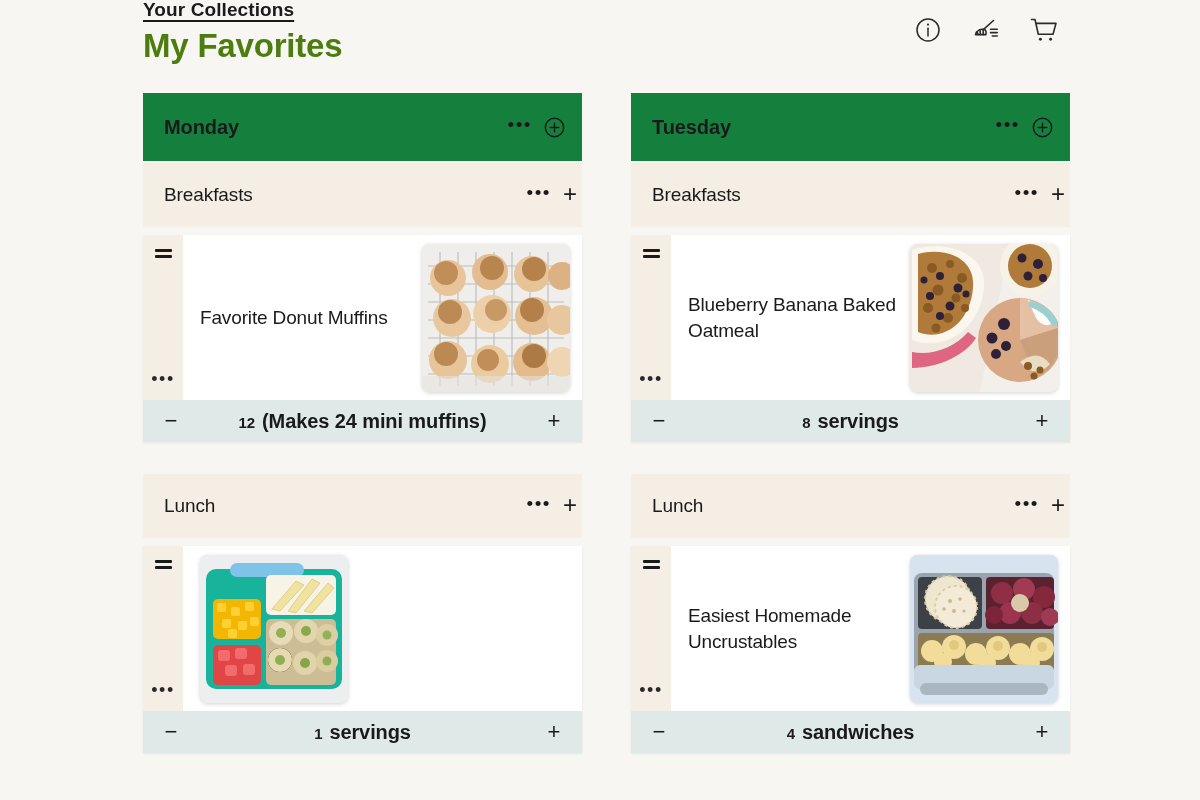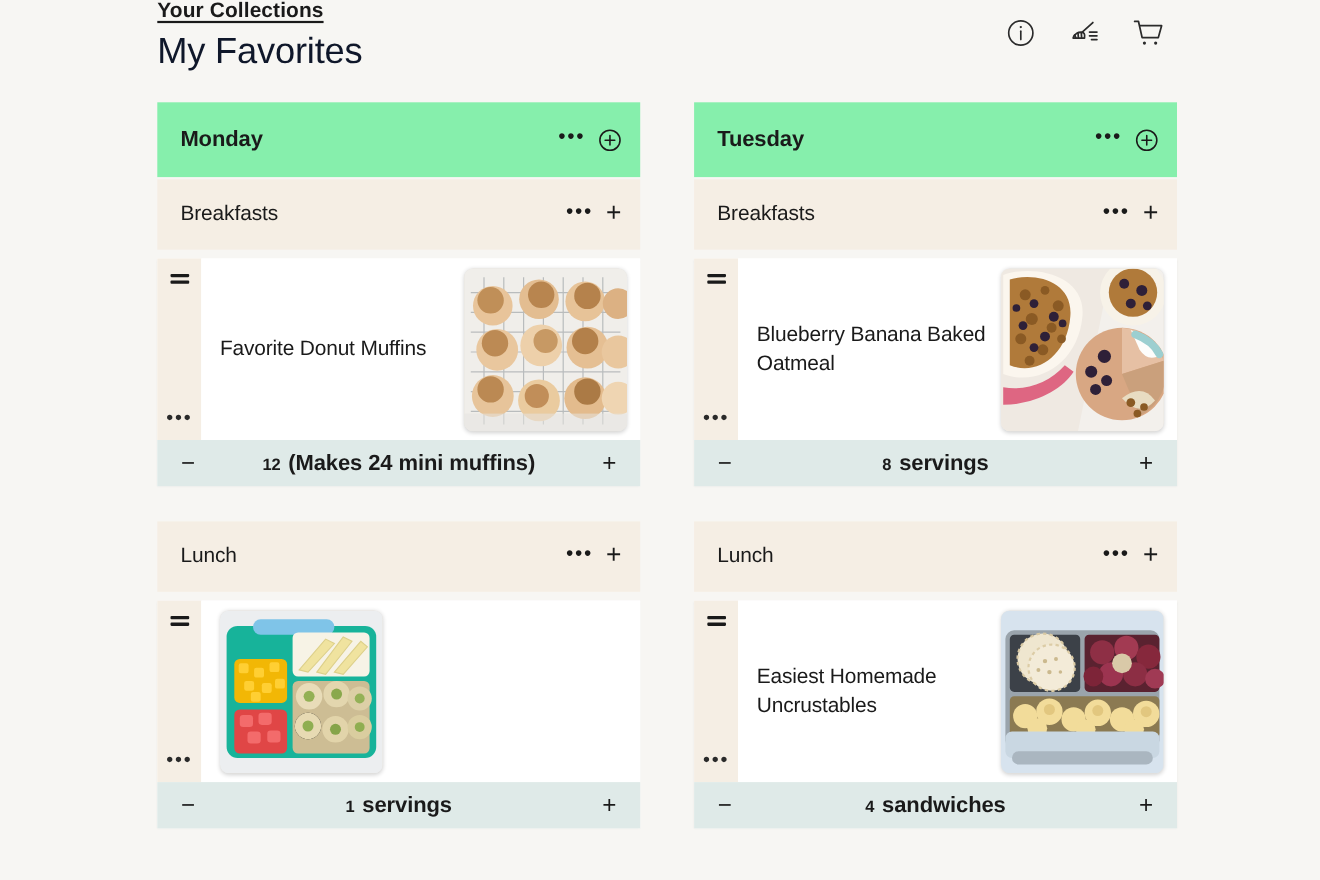--- a/index.html
+++ b/index.html
@@ -18,59 +18,59 @@
   }
   .crumb {
     position: absolute; left: 143px; top: -1px;
     font-size: 19px; font-weight: bold; letter-spacing: .1px;
     text-decoration: underline; text-underline-offset: 4px;
     text-decoration-thickness: 2px;
     color: #1a1a1a; cursor: pointer;
   }
   .page-title {
     position: absolute; left: 143px; top: 27px;
-    font-size: 33px; font-weight: 400; letter-spacing: -.2px; color: #0f172a;
+    font-size: 33px; font-weight: 700; letter-spacing: -.2px; color: #4d7c0f;
   }
   .top-icons {
     position: absolute; right: 141px; top: 14px;
     display: flex; align-items: center; gap: 28px;
   }
   .top-icons .ic { width: 30px; height: 32px; cursor: pointer;
     display: flex; align-items: center; justify-content: center; }
   .top-icons svg { display: block; }
 
   
   .columns {
     position: absolute; left: 143px; top: 93px;
     width: 934px; display: flex; gap: 49px;
   }
   .col { width: 439px; }
 
   
   .day-head {
-    height: 68px; background: #86efac;
+    height: 68px; background: #15803d;
     display: flex; align-items: center; padding: 0 17px 0 21px;
     margin-bottom: 2px;
   }
   .day-name { font-size: 20px; font-weight: bold; letter-spacing: -.1px; flex: 1; }
   .hdr-actions { display: flex; align-items: center; gap: 12px; }
   .dots {
     font-size: 19px; letter-spacing: 1.5px; line-height: 1;
     color: #1a1a1a; cursor: pointer; padding-bottom: 6px; user-select: none;
   }
   .plus-circle { width: 21px; height: 21px; cursor: pointer; }
   .plus-plain {
     font-size: 24px; line-height: 1; font-weight: 400; cursor: pointer;
     color: #1a1a1a; user-select: none; padding-bottom: 3px;
   }
 
   
   .meal-head {
     height: 64px; background: #f5eee4;
-    display: flex; align-items: center; padding: 0 17px 0 21px; gap: 19px;
+    display: flex; align-items: center; padding: 0 5px 0 21px; gap: 19px;
   }
   .meal-name { font-size: 19px; font-weight: 400; flex: 1; letter-spacing: -.1px; }
 
   
   .card-wrap { margin-top: 8px; margin-bottom: 32px; }
   .card {
     width: 439px; background: #ffffff;
     box-shadow: 0 1px 2px rgba(0,0,0,.07);
     display: flex; flex-direction: column;
   }

